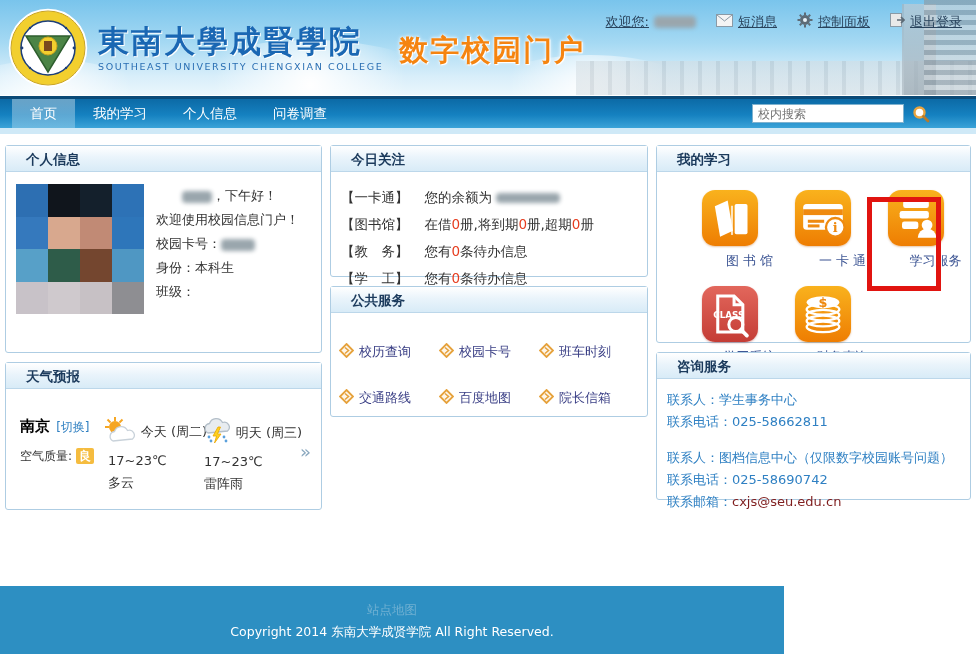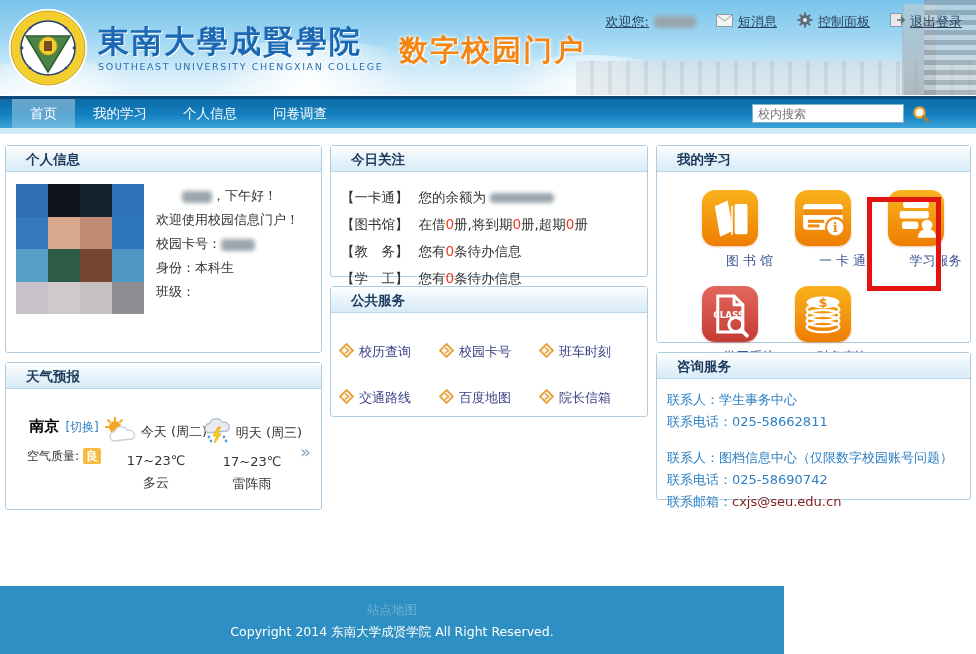--- a/index.html
+++ b/index.html
@@ -82,35 +82,35 @@
   .p-services{ left:330px; top:286px; width:318px; height:131px; }
   .p-learn   { left:656px; top:145px; width:315px; height:198px; }
   .p-consult { left:656px; top:352px; width:315px; height:148px; }
   
   .profile-body { display:flex; padding:12px 8px 0 10px; }
   .avatar { width:128px; height:130px; display:grid; grid-template-columns:repeat(4,1fr); grid-template-rows:repeat(4,1fr); }
   .profile-info { margin-left:12px; line-height:24px; font-size:13px; color:#333; }
   .greet-line { padding-left:26px; }
   
   .weather-body { display:flex; align-items:flex-start; padding:28px 2px 0 14px; }
-  .w-city { width:88px;text-align:center; }
+  .w-city { width:88px; }
   .w-cityname { font-size:15px; font-weight:bold; color:#000; display:inline; }
   .w-switch { color:#2e7fc1; font-size:12px; cursor:pointer; margin-left:2px; }
   .w-air { margin-top:12px; font-size:12px; color:#333; }
   .w-air-badge { background:#f5bc3f; color:#fff; padding:1px 3px; border-radius:2px; font-weight:bold; }
-  .w-day { width:96px; text-align:center; }
+  .w-day { width:96px; }
   .w-day-head { display:flex; align-items:center; justify-content:center; white-space:nowrap; }
   .w-day-name { font-size:13px; color:#333; }
   .w-temp { margin-top:6px; font-size:13px; }
   .w-cond { margin-top:6px; font-size:13px; }
   .w-more { color:#8aa8bf; font-size:18px; margin-top:24px; cursor:pointer; }
   
   .focus-body { padding:12px 10px 0 10px; }
   .focus-line { line-height:27px; font-size:13.5px; white-space:nowrap; }
-  .focus-tag { margin-right:10px; }
+  .focus-tag { margin-right:16px; }
   .seg-red { color:#e63c1e; }
   
   .services-grid { display:flex; flex-wrap:wrap; padding:16px 0 0 8px; }
   .service-item { width:100px; height:46px; display:flex; align-items:center; cursor:pointer; }
   .service-item svg { flex:0 0 auto; }
   .service-label { margin-left:5px; color:#3a3f85; font-size:13px; }
   
   .apps { display:flex; flex-wrap:wrap; padding:18px 0 0 26px; position:relative; }
   .app-item { width:93px; display:flex; flex-direction:column; align-items:center; margin-bottom:16px; cursor:pointer; }
   .app-icon { width:56px; height:56px; border-radius:13px; background:linear-gradient(180deg,#f9b21d,#ee7d02); box-shadow:0 1px 2px rgba(180,90,0,.35); }

